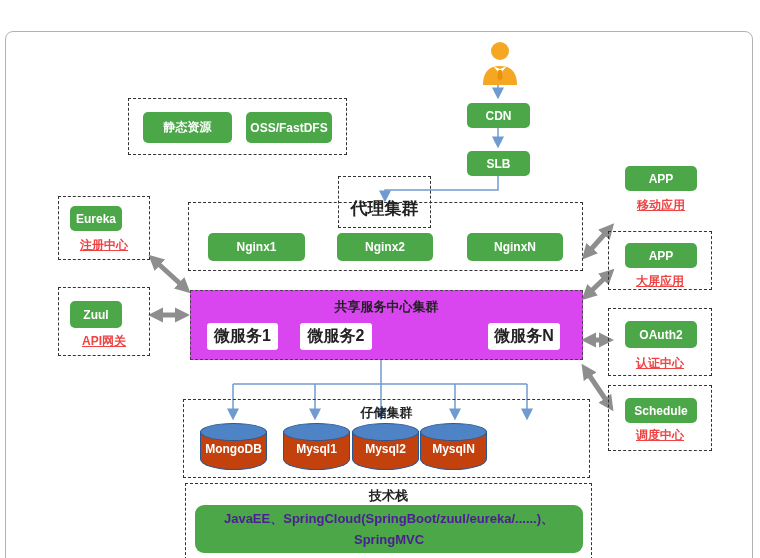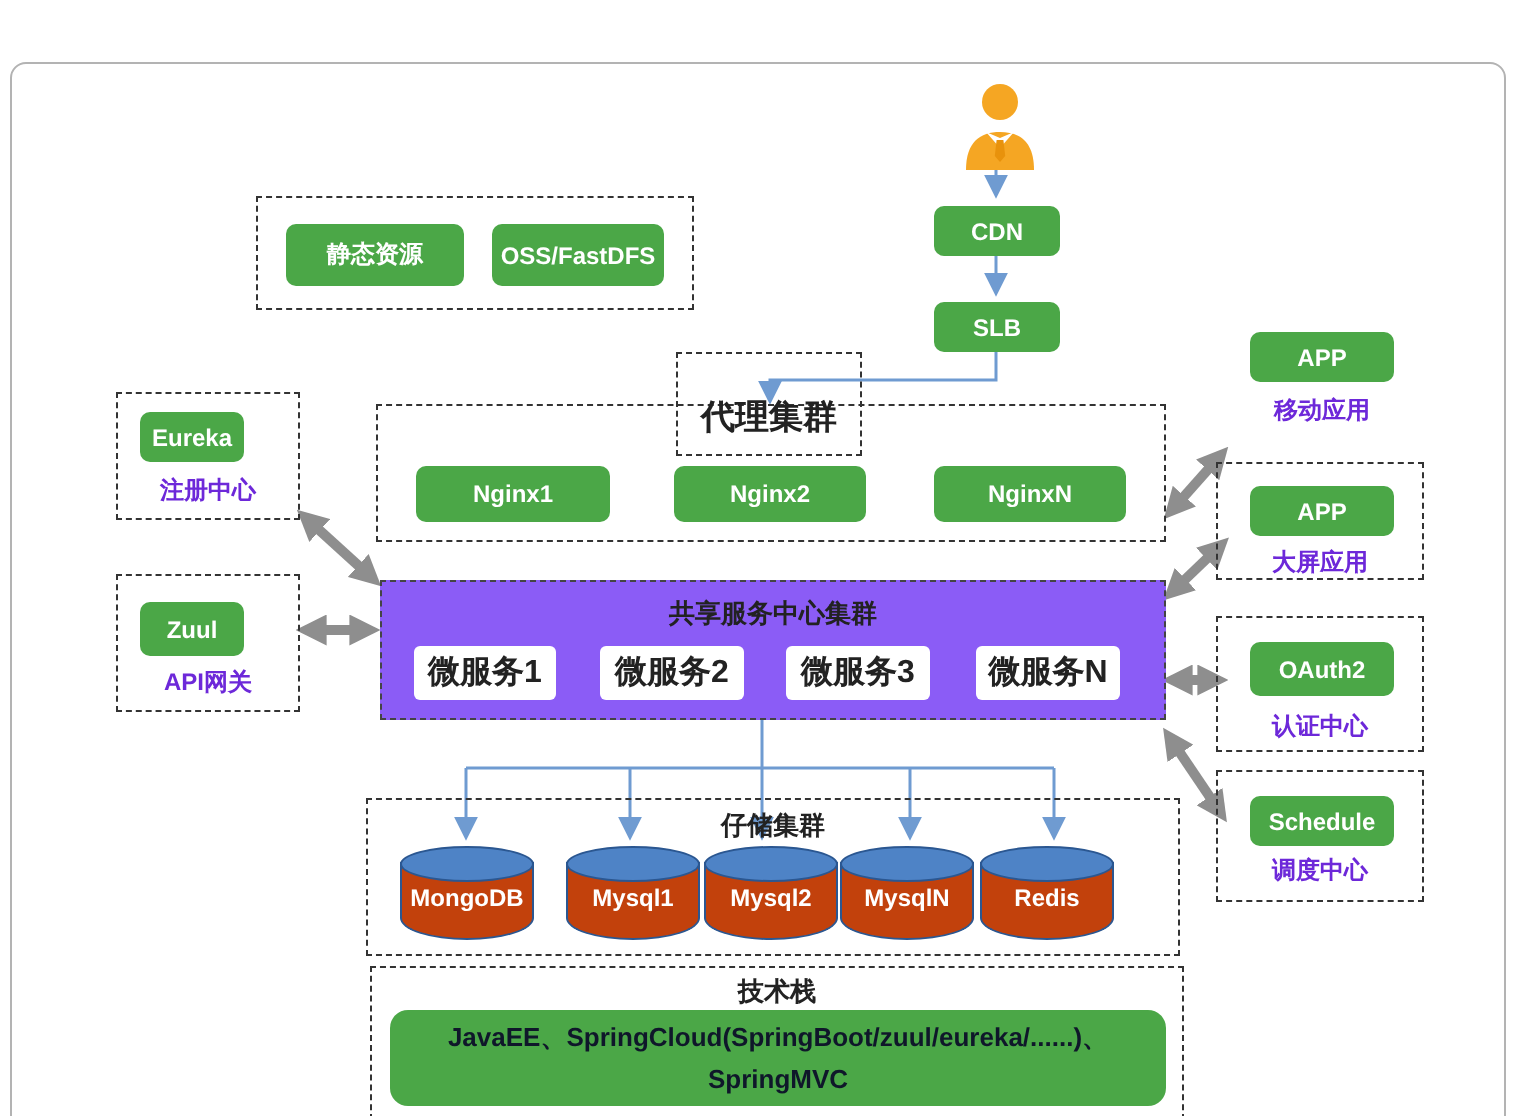--- a/index.html
+++ b/index.html
@@ -6,33 +6,33 @@
   .page{position:relative;width:760px;height:558px;background:#fff;overflow:hidden;
         font-family:"Liberation Sans","DejaVu Sans",sans-serif;margin-top:28px;}
   .page-border{position:absolute;left:5px;top:3px;width:748px;height:550px;
         border:1px solid #b3b3b3;border-radius:8px;}
   .abs{position:absolute;box-sizing:border-box;}
   .dashed{border:1px dashed #333;background:transparent;}
   .gnode{background:#4BA747;color:#fff;font-weight:bold;font-size:12px;
         display:flex;align-items:center;justify-content:center;border-radius:5px;}
   .wnode{background:#fff;color:#222;font-weight:bold;font-size:16px;
         display:flex;align-items:center;justify-content:center;border-radius:3px;}
-  .cap{color:#6d28d9;font-weight:bold;font-size:12px;text-align:center;line-height:18px;}
+  .cap{color:#ef4444;font-weight:bold;font-size:12px;text-align:center;line-height:18px;text-decoration:underline;}
   .cluster-label{color:#222;font-weight:bold;font-size:13px;text-align:center;}
-  .orange-box{background:#8b5cf6;border:1px dashed #444;}
+  .orange-box{background:#d946ef;border:1px dashed #444;}
   .proxy-label{display:flex;align-items:flex-end;justify-content:center;
         padding-bottom:7px;font-size:17px;font-weight:bold;color:#222;}
   .cyl{position:absolute;width:65px;height:38px;background:#c2410c;
         border:1px solid #2B5791;border-top:none;
         border-radius:0 0 50% 50% / 0 0 11px 11px;}
   .cyl::before{content:"";position:absolute;top:-8px;left:-1px;right:-1px;height:16px;
         background:#4E83C6;border:1px solid #2B5791;border-radius:50%;}
   .cyl span{position:absolute;left:0;right:0;top:11px;text-align:center;
         color:#fff;font-weight:bold;font-size:12px;z-index:2;}
-  .tech-green{background:#4BA747;color:#0f172a;font-weight:bold;font-size:13px;
+  .tech-green{background:#4BA747;color:#4c1d95;font-weight:bold;font-size:13px;
         border-radius:9px;display:flex;flex-direction:column;align-items:center;
         justify-content:center;line-height:21px;text-align:center;}
   .rule{background:#dcdcdc;}
   svg.overlay{position:absolute;left:0;top:0;z-index:2;pointer-events:none;}
   .lvl{z-index:3;}
 </style>
 </head>
 <body>
 
 <div class="page">
@@ -121,23 +121,20 @@
 
   <div class="abs lvl orange-box" style="left:190px;top:262px;width:393px;height:70px">
     <div class="cluster-label" style="margin-top:7px">共享服务中心集群</div>
   </div>
   <div class="abs lvl wnode" style="left:207px;top:295px;width:71px;height:27px">
       <span>微服务1</span>
     </div>
   <div class="abs lvl wnode" style="left:300px;top:295px;width:72px;height:27px">
       <span>微服务2</span>
     </div>
-  <div class="abs lvl wnode" style="left:393px;top:295px;width:72px;height:27px">
-      <span>微服务3</span>
-    </div>
   <div class="abs lvl wnode" style="left:488px;top:295px;width:72px;height:27px">
       <span>微服务N</span>
     </div>
 
   <div class="abs lvl gnode" style="left:625px;top:138px;width:72px;height:25px">
       <span>APP</span>
     </div>
   <div class="abs lvl cap" style="left:604px;top:168px;width:114px;height:18px">移动应用</div>
 
   <div class="abs lvl dashed" style="left:608px;top:203px;width:104px;height:59px"></div>
@@ -166,23 +163,20 @@
     </div>
   <div class="cyl lvl" style="left:283px;top:403px">
     <span>Mysql1</span>
     </div>
   <div class="cyl lvl" style="left:352px;top:403px">
     <span>Mysql2</span>
     </div>
   <div class="cyl lvl" style="left:420px;top:403px">
     <span>MysqlN</span>
     </div>
-  <div class="cyl lvl" style="left:490px;top:403px">
-    <span>Redis</span>
-    </div>
 
   <div class="abs lvl dashed" style="left:185px;top:455px;width:407px;height:77px">
     <div class="cluster-label" style="margin-top:3px">技术栈</div>
   </div>
   <div class="abs lvl tech-green" style="left:195px;top:477px;width:388px;height:48px">
     <div>JavaEE、SpringCloud(SpringBoot/zuul/eureka/......)、SpringMVC</div>
   </div>
 
   <div class="abs rule" style="left:45px;top:543px;width:695px;height:4px"></div>
 </div>

